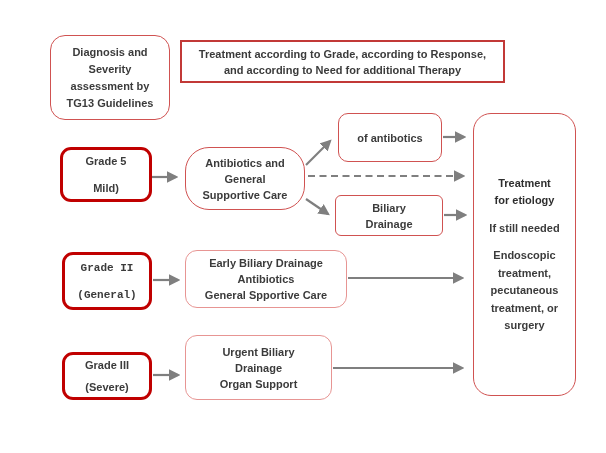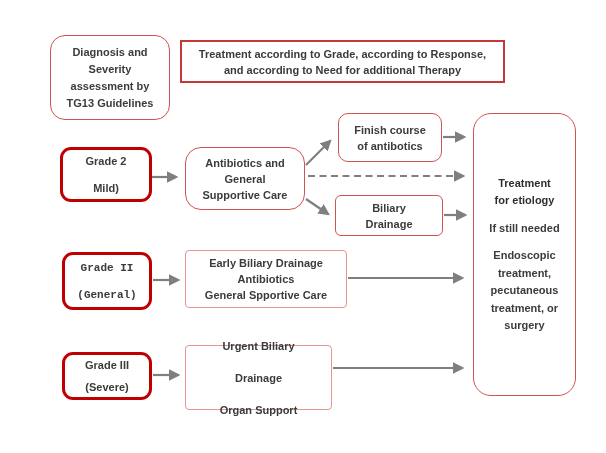--- a/index.html
+++ b/index.html
@@ -17,35 +17,35 @@
     flex-direction:column;
     align-items:center;
     justify-content:center;
     text-align:center;
     font-size:11px;
     line-height:16px;
     font-weight:600;
     color:#3b3b3b;
     background:#ffffff;
   }
-  .thin{ border:1.6px solid #d05251; border-radius:16px; }
-  .light{ border:1.6px solid #e79593; border-radius:4px; }
+  .thin{ border:1.6px solid #d05251; border-radius:24px; }
+  .light{ border:1.6px solid #e79593; border-radius:12px; }
   .thick{ border:3px solid #c00000; border-radius:11px; }
   .rect{ border:2px solid #c23937; border-radius:0; }
 
   .legend-box{ left:50px; top:35px; width:120px; height:85px; border-radius:15px; line-height:17px;}
   .header-box{ left:180px; top:40px; width:325px; height:43px; }
   .grade1-box{ left:60px;  top:147px; width:92px; height:55px; gap:11px; }
   .grade2-box{ left:62px;  top:252px; width:90px; height:58px; gap:11px;font-family:Liberation Mono, monospace; }
   .grade3-box{ left:62px;  top:352px; width:90px; height:48px; gap:6px; }
   .antibiotics-box{ left:185px; top:147px; width:120px; height:63px; }
   .finish-box{ left:338px; top:113px; width:104px; height:49px; border-radius:10px; }
   .biliary-box{ left:335px; top:195px; width:108px; height:41px; border-radius:6px; }
   .early-box{ left:185px; top:250px; width:162px; height:58px; }
-  .urgent-box{ left:185px; top:345px; width:147px; height:65px;gap:16px; }
+  .urgent-box{ left:185px; top:335px; width:147px; height:65px; }
   .etiology-box{ left:473px; top:113px; width:103px; height:283px; border-radius:18px; line-height:17.5px;}
 
   .etiology-box .heading{ font-weight:700; color:#2e2e2e; }
   .etiology-box .gap-after{ margin-bottom:10px; }
 
   svg.arrows{ position:absolute; left:0; top:0; pointer-events:none; }
   .arrow{ stroke:#7f7f7f; stroke-width:2.2; fill:none; }
   .dashed{ stroke-dasharray:7 4.5; }
 </style>
 </head>
@@ -77,32 +77,31 @@
     <span>assessment by</span>
     <span>TG13 Guidelines</span>
   </div>
 
   <div class="box rect header-box">
     <span>Treatment according to Grade, according to Response,</span>
     <span>and according to Need for additional Therapy</span>
   </div>
 
   <div class="box thick grade1-box">
-    <span>Grade 2</span>
+    <span>Grade 5</span>
     <span>Mild)</span>
   </div>
 
   <div class="box thin antibiotics-box">
     <span>Antibiotics and</span>
     <span>General</span>
     <span>Supportive Care</span>
   </div>
 
   <div class="box thin finish-box">
-    <span>Finish course</span>
     <span>of antibotics</span>
   </div>
 
   <div class="box thin biliary-box">
     <span>Biliary</span>
     <span>Drainage</span>
   </div>
 
   <div class="box thick grade2-box">
     <span>Grade II</span>

